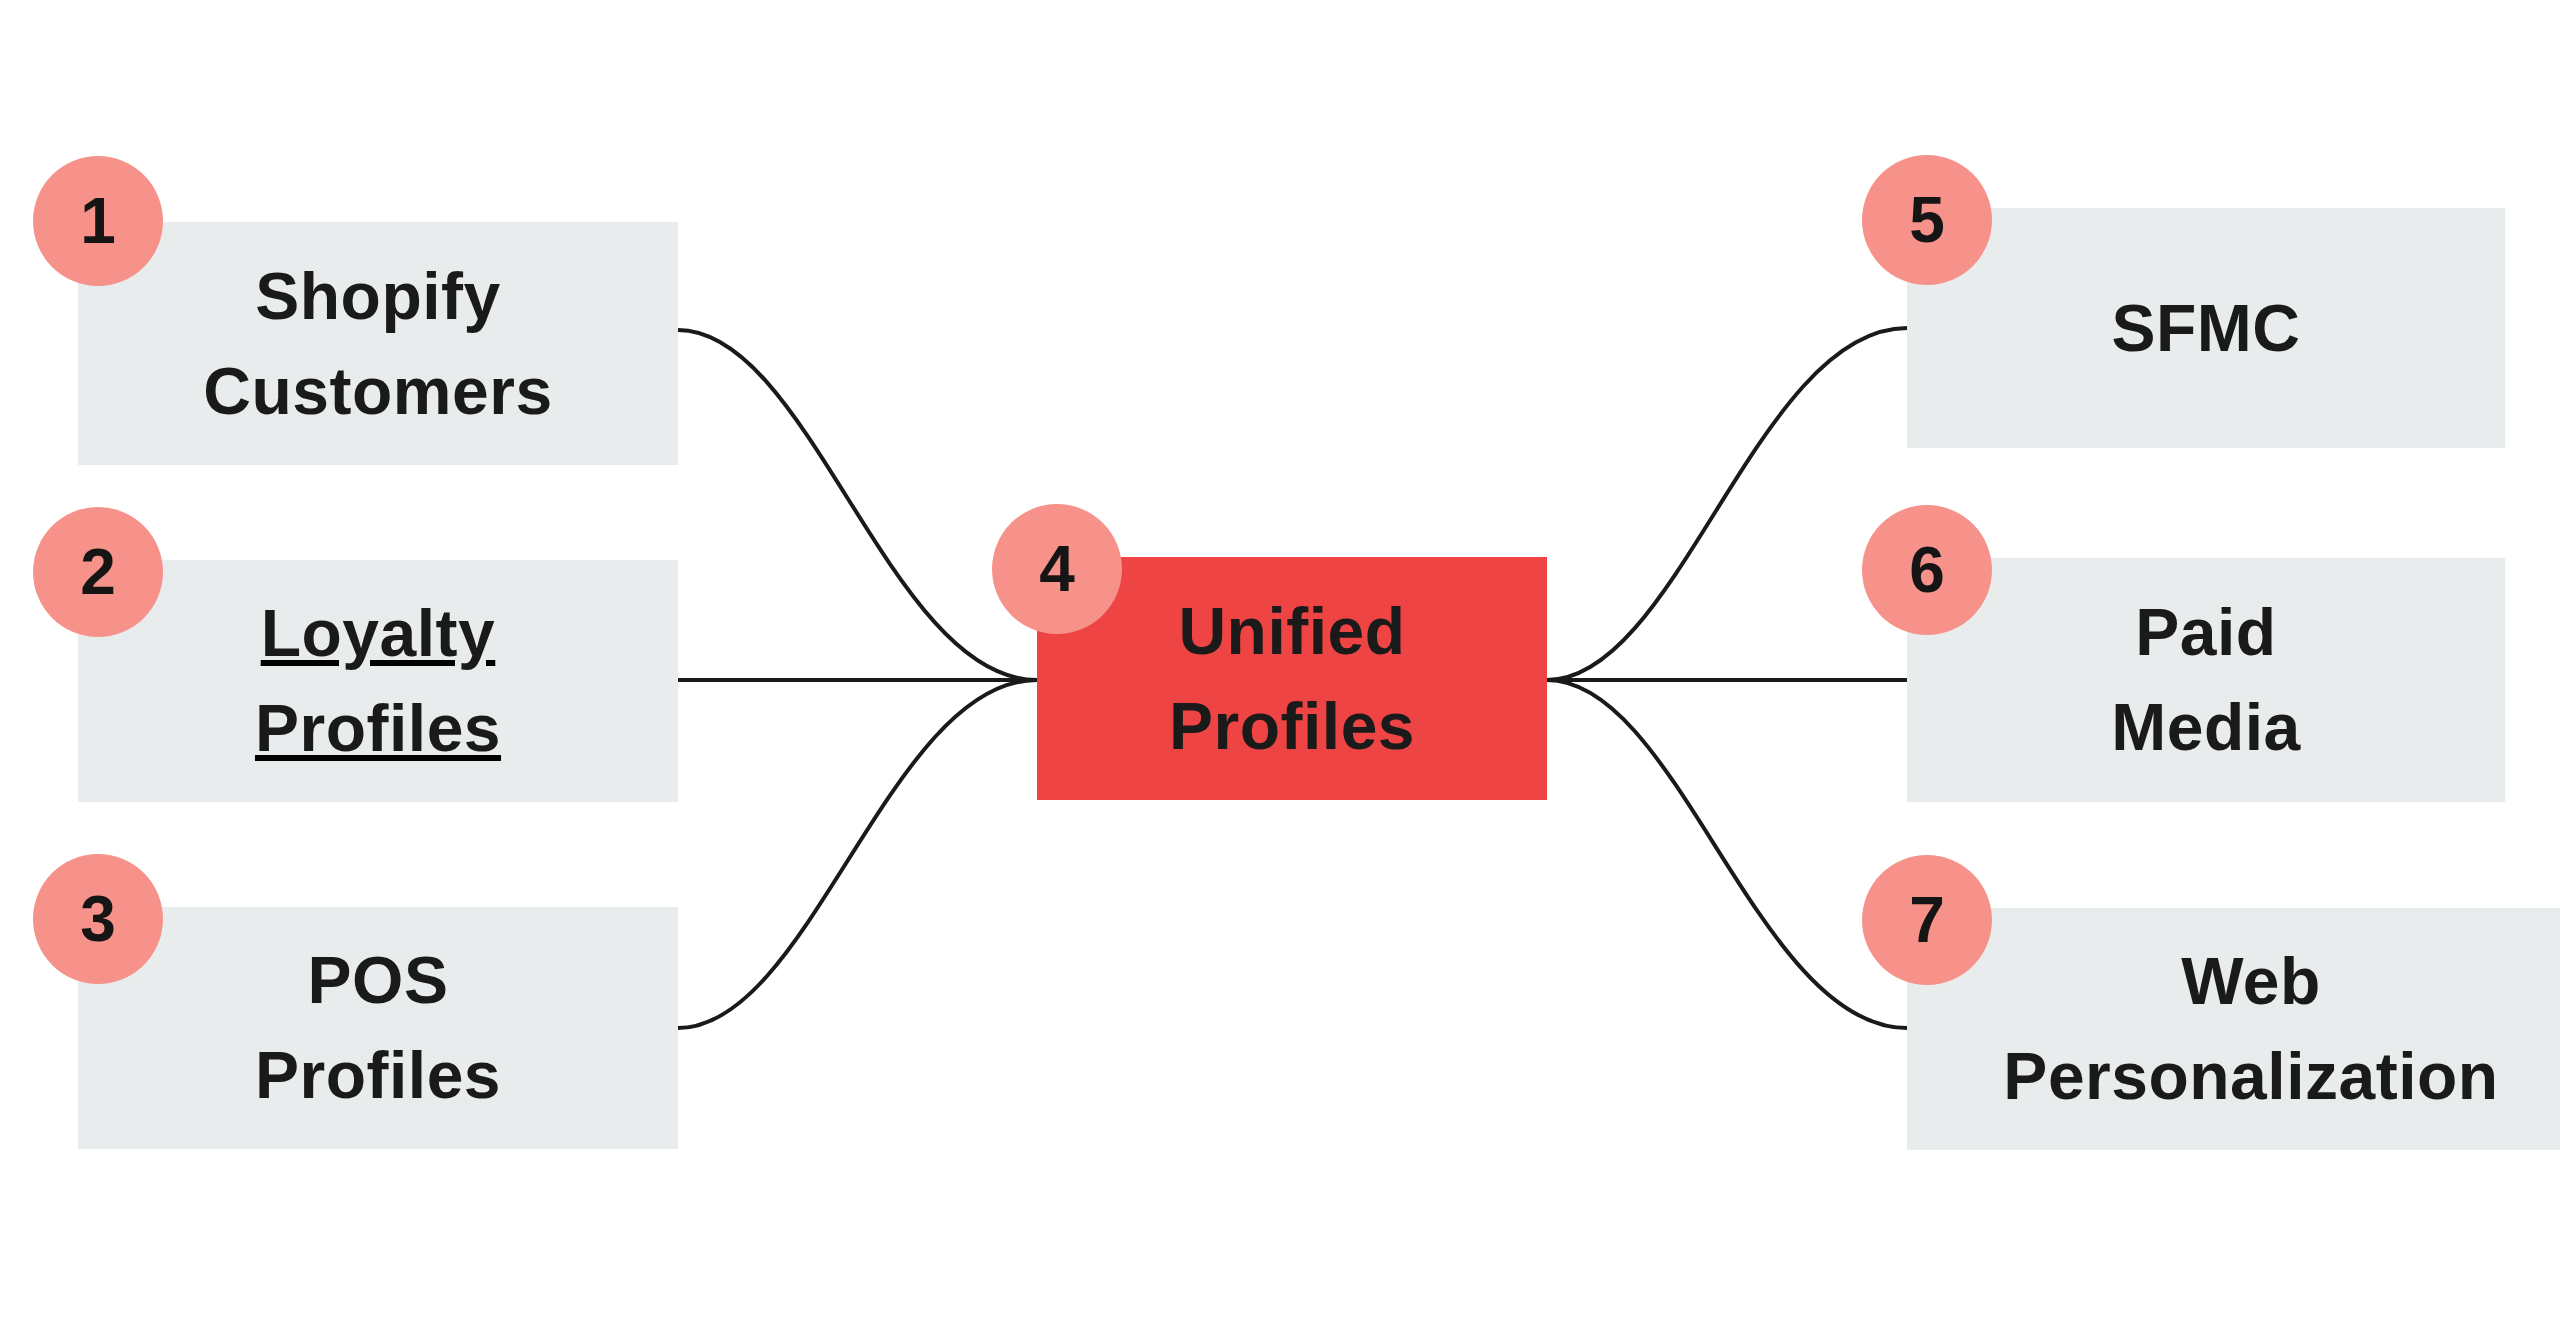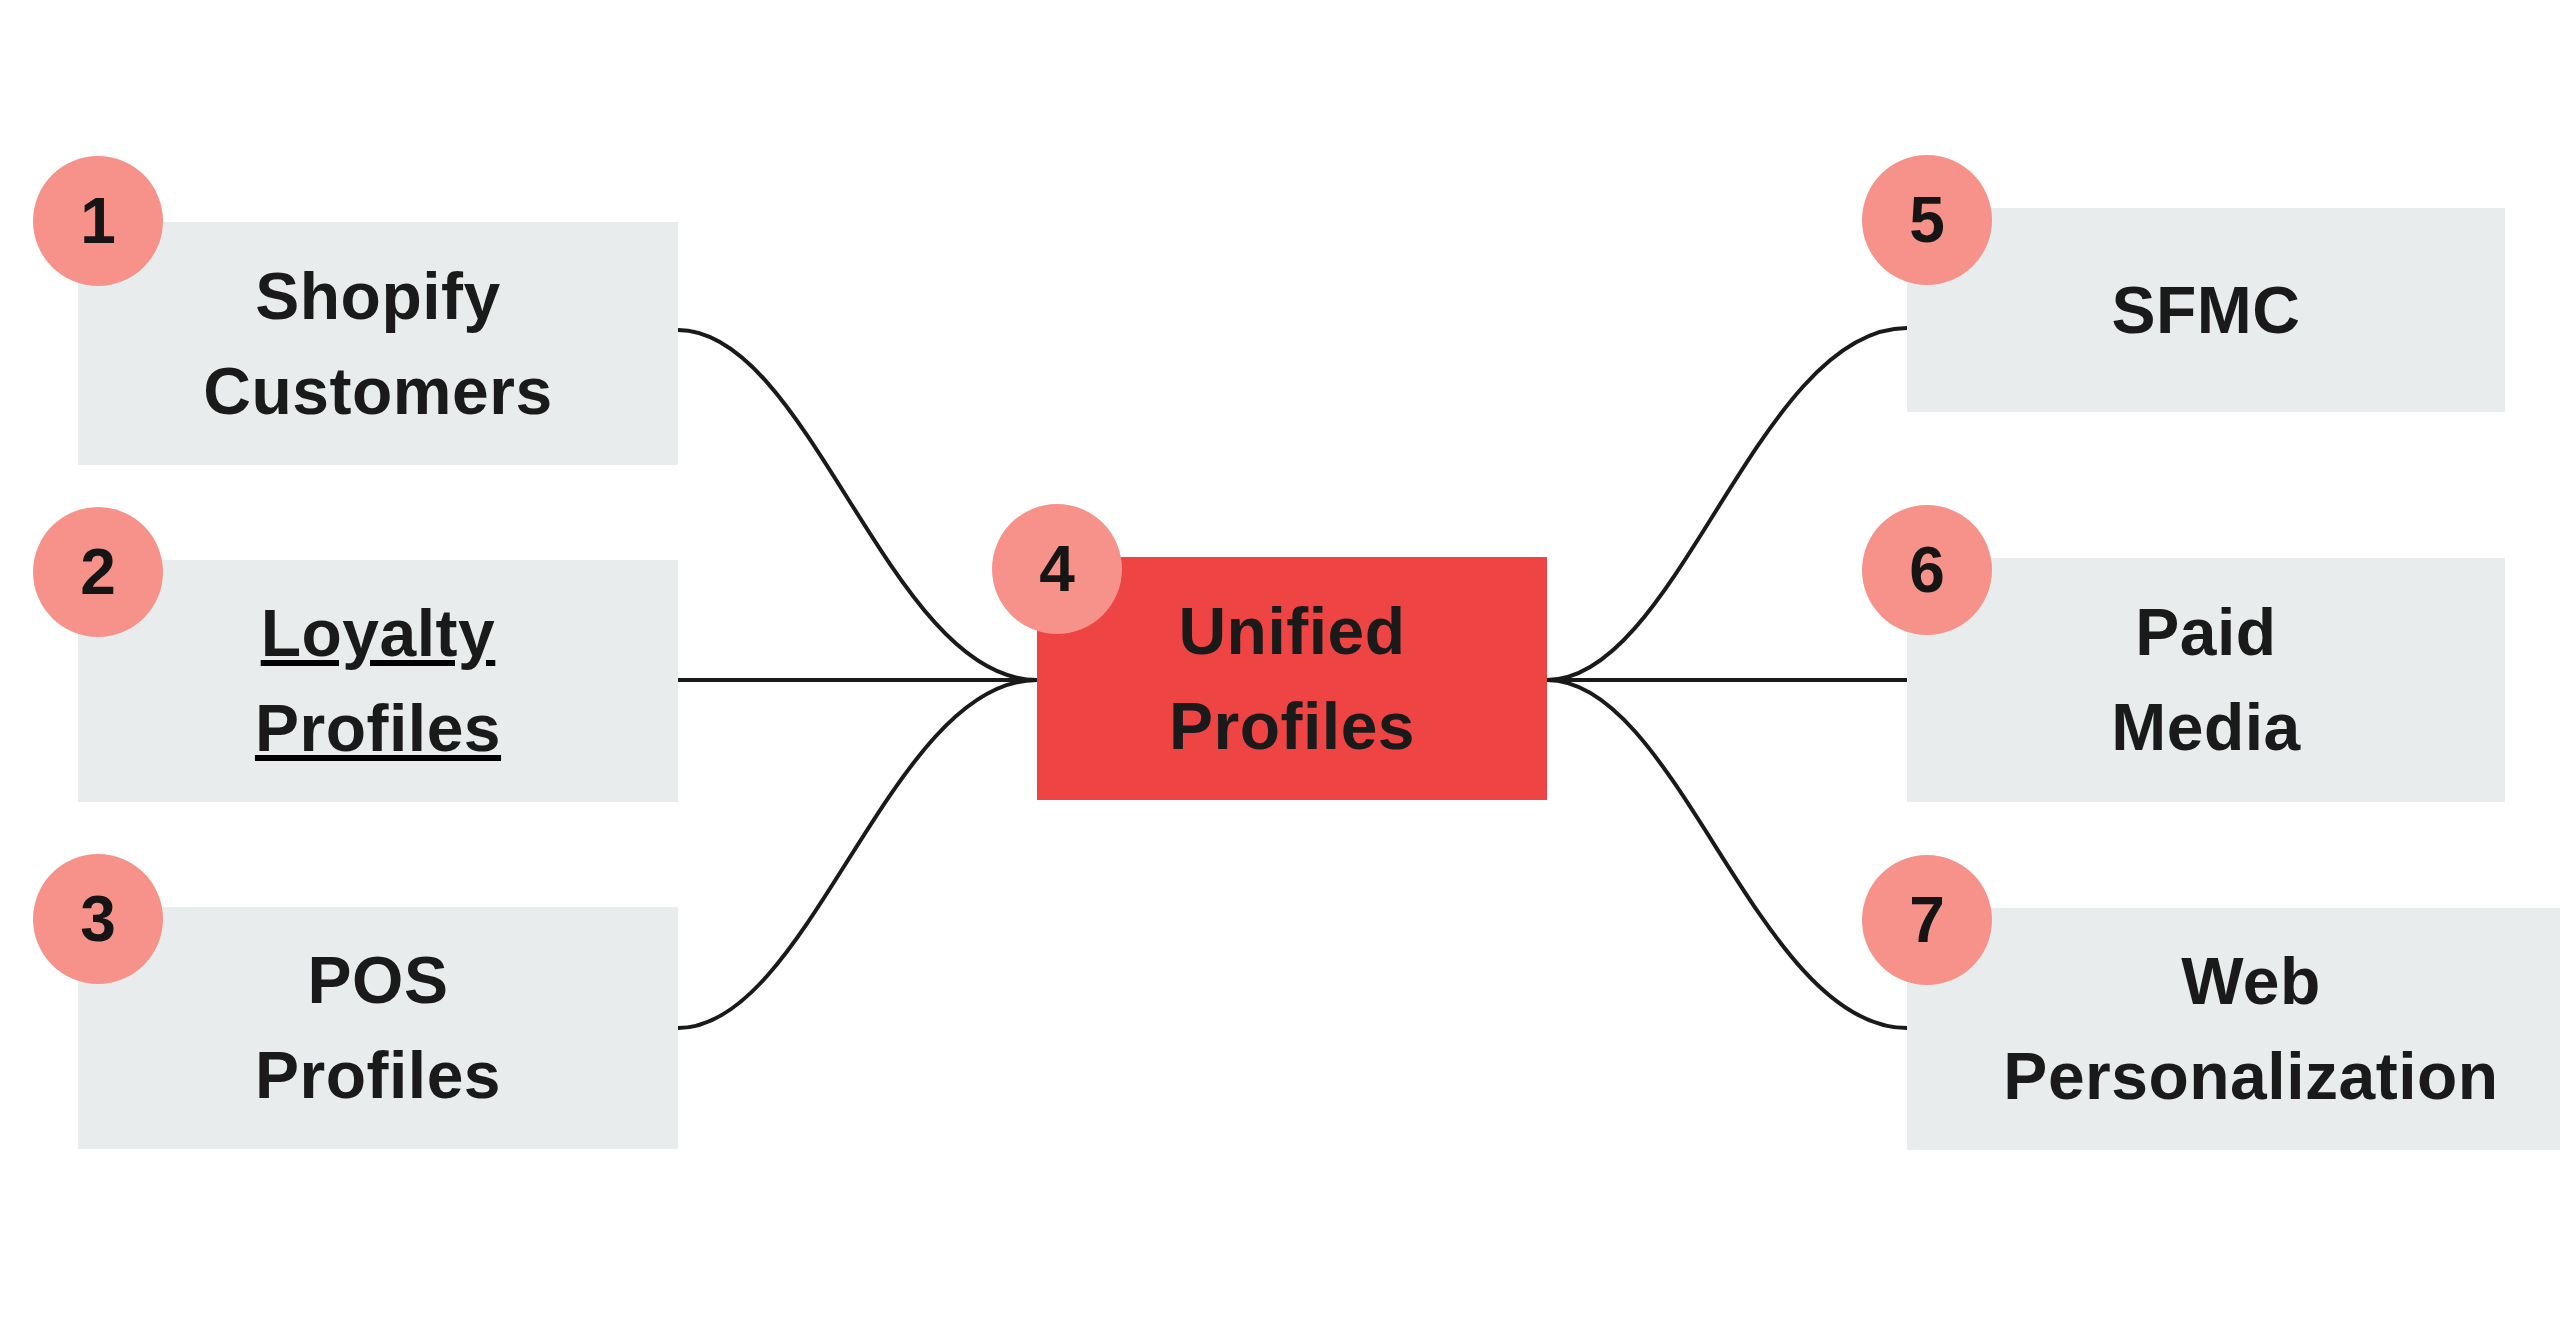--- a/index.html
+++ b/index.html
@@ -47,21 +47,21 @@
     font-weight: 700;
     color: #1a1a1a;
     letter-spacing: 0.5px;
     white-space: pre-line;
   }
   
   #node-1 { left: 78px;   top: 222px; width: 600px; height: 243px; }
   #node-2 { left: 78px;   top: 560px; width: 600px; height: 242px; text-decoration: underline; }
   #node-3 { left: 78px;   top: 907px; width: 600px; height: 242px; }
   #node-4 { left: 1037px; top: 557px; width: 510px; height: 243px; }
-  #node-5 { left: 1907px; top: 208px; width: 598px; height: 204px; }
+  #node-5 { left: 1907px; top: 208px; width: 598px; height: 240px; }
   #node-6 { left: 1907px; top: 558px; width: 598px; height: 244px; align-items: center; }
   #node-7 { left: 1907px; top: 908px; width: 688px; height: 242px; }
 
   .badge {
     position: absolute;
     width: 130px;
     height: 130px;
     border-radius: 50%;
     background: #f6928a;
     display: flex;

